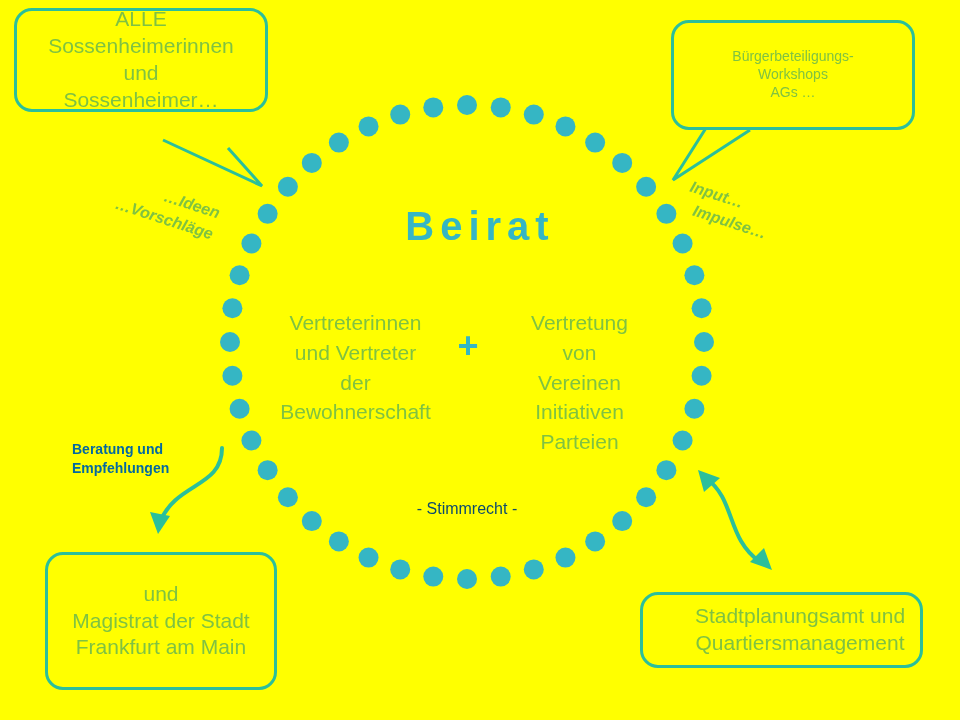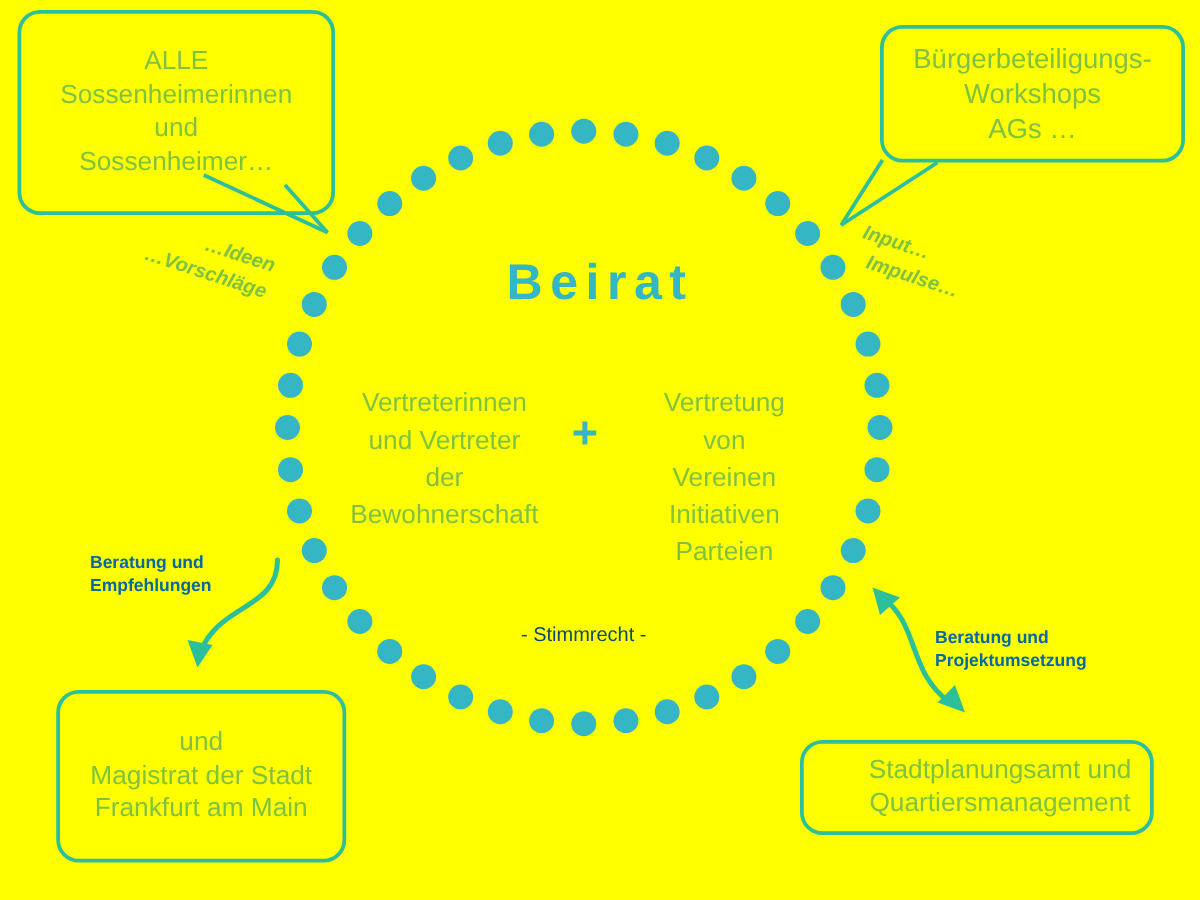--- a/index.html
+++ b/index.html
@@ -35,27 +35,27 @@
     display: flex;
     flex-direction: column;
     align-items: center;
     justify-content: center;
     z-index: 5;
   }
   .bubble span { display: block; white-space: nowrap; }
 
   #bubble-alle {
     left: 14px; top: 8px;
-    width: 254px; height: 164px;
+    width: 254px; height: 104px;
     font-size: 21px;
   }
   #bubble-workshops {
-    left: 704px; top: 20px;
+    left: 671px; top: 20px;
     width: 244px; height: 110px;
-    font-size: 22px;
+    font-size: 14px;
   }
   #bubble-ortsbeirat {
     left: 45px; top: 552px;
     width: 232px; height: 138px;
     font-size: 21px;
   }
   #bubble-stadtplanung {
     left: 640px; top: 592px;
     width: 283px; height: 76px;
     font-size: 21px;
@@ -266,15 +266,14 @@
     <span class="l2">…Vorschläge</span>
   </div>
 
   <div class="rot-label" id="lbl-input">
     <span class="l1">Input…</span>
     <span class="l2">Impulse…</span>
   </div>
 
   <div class="arrow-label" id="lbl-beratung-empf">Beratung und Empfehlungen</div>
 
-  <div class="arrow-label" id="lbl-beratung-proj">Beratung und Projektumsetzung</div>
 
 </div>
 
 </body></html>

